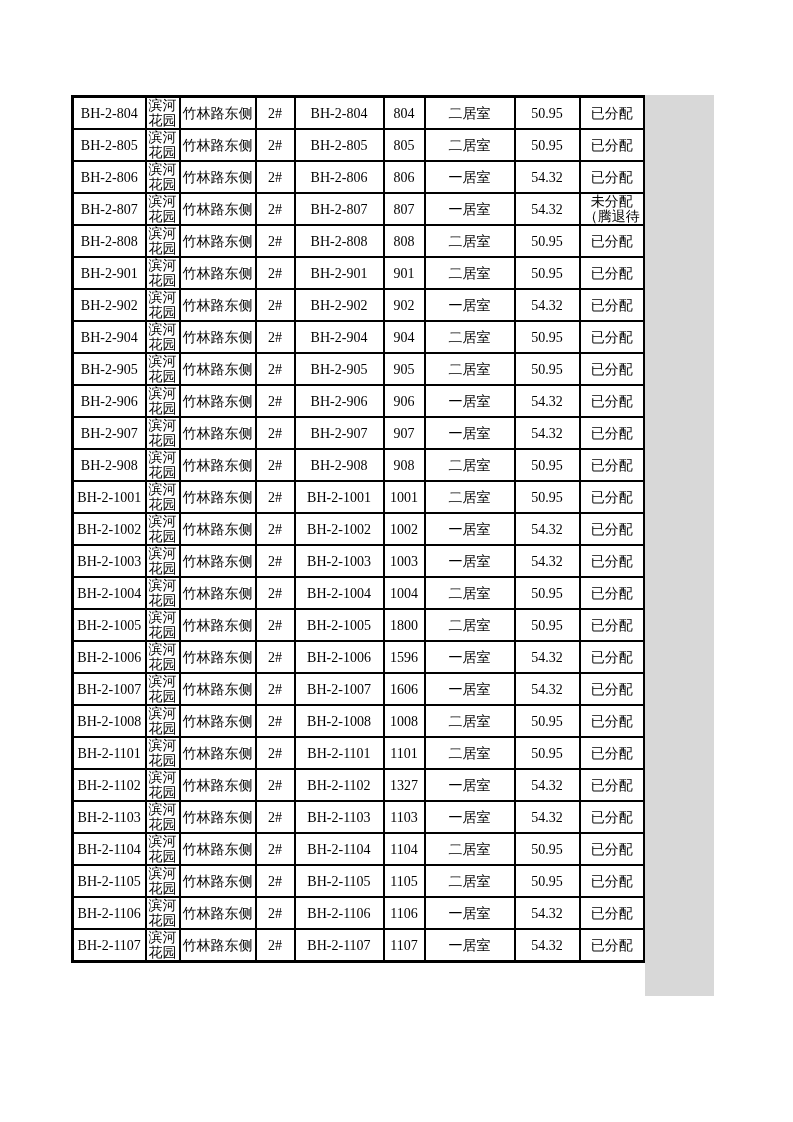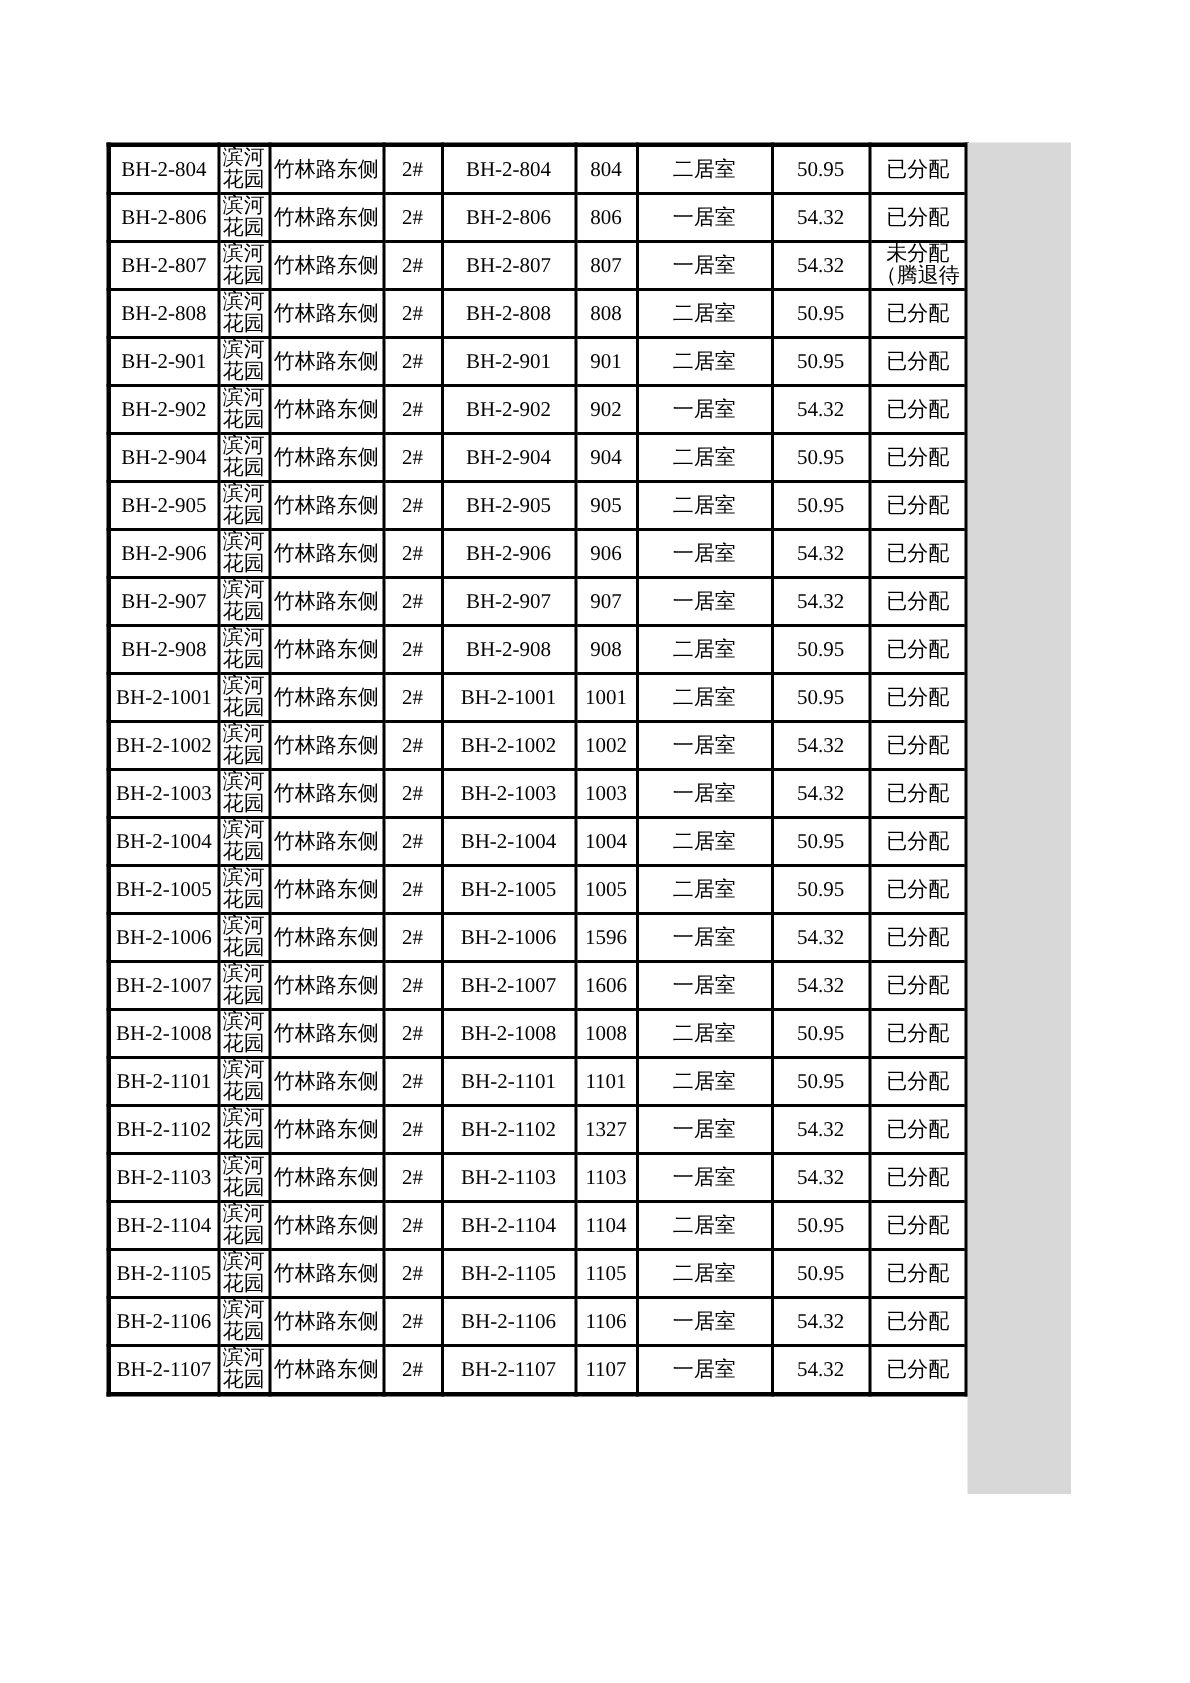--- a/index.html
+++ b/index.html
@@ -71,20 +71,32 @@
 花园</td>
     <td class="c-road">竹林路东侧</td>
     <td class="c-bldg">2#</td>
     <td class="c-code2">BH-2-804</td>
     <td class="c-room">804</td>
     <td class="c-layout">二居室</td>
     <td class="c-area">50.95</td>
     <td class="c-status">已分配</td>
   </tr>
         <tr>
+    <td class="c-code">BH-2-805</td>
+    <td class="c-estate">滨河
+花园</td>
+    <td class="c-road">竹林路东侧</td>
+    <td class="c-bldg">2#</td>
+    <td class="c-code2">BH-2-805</td>
+    <td class="c-room">805</td>
+    <td class="c-layout">二居室</td>
+    <td class="c-area">50.95</td>
+    <td class="c-status">已分配</td>
+  </tr>
+        <tr>
     <td class="c-code">BH-2-806</td>
     <td class="c-estate">滨河
 花园</td>
     <td class="c-road">竹林路东侧</td>
     <td class="c-bldg">2#</td>
     <td class="c-code2">BH-2-806</td>
     <td class="c-room">806</td>
     <td class="c-layout">一居室</td>
     <td class="c-area">54.32</td>
     <td class="c-status">已分配</td>
@@ -246,21 +258,21 @@
     <td class="c-area">50.95</td>
     <td class="c-status">已分配</td>
   </tr>
         <tr>
     <td class="c-code">BH-2-1005</td>
     <td class="c-estate">滨河
 花园</td>
     <td class="c-road">竹林路东侧</td>
     <td class="c-bldg">2#</td>
     <td class="c-code2">BH-2-1005</td>
-    <td class="c-room">1005</td>
+    <td class="c-room">1800</td>
     <td class="c-layout">二居室</td>
     <td class="c-area">50.95</td>
     <td class="c-status">已分配</td>
   </tr>
         <tr>
     <td class="c-code">BH-2-1006</td>
     <td class="c-estate">滨河
 花园</td>
     <td class="c-road">竹林路东侧</td>
     <td class="c-bldg">2#</td>

